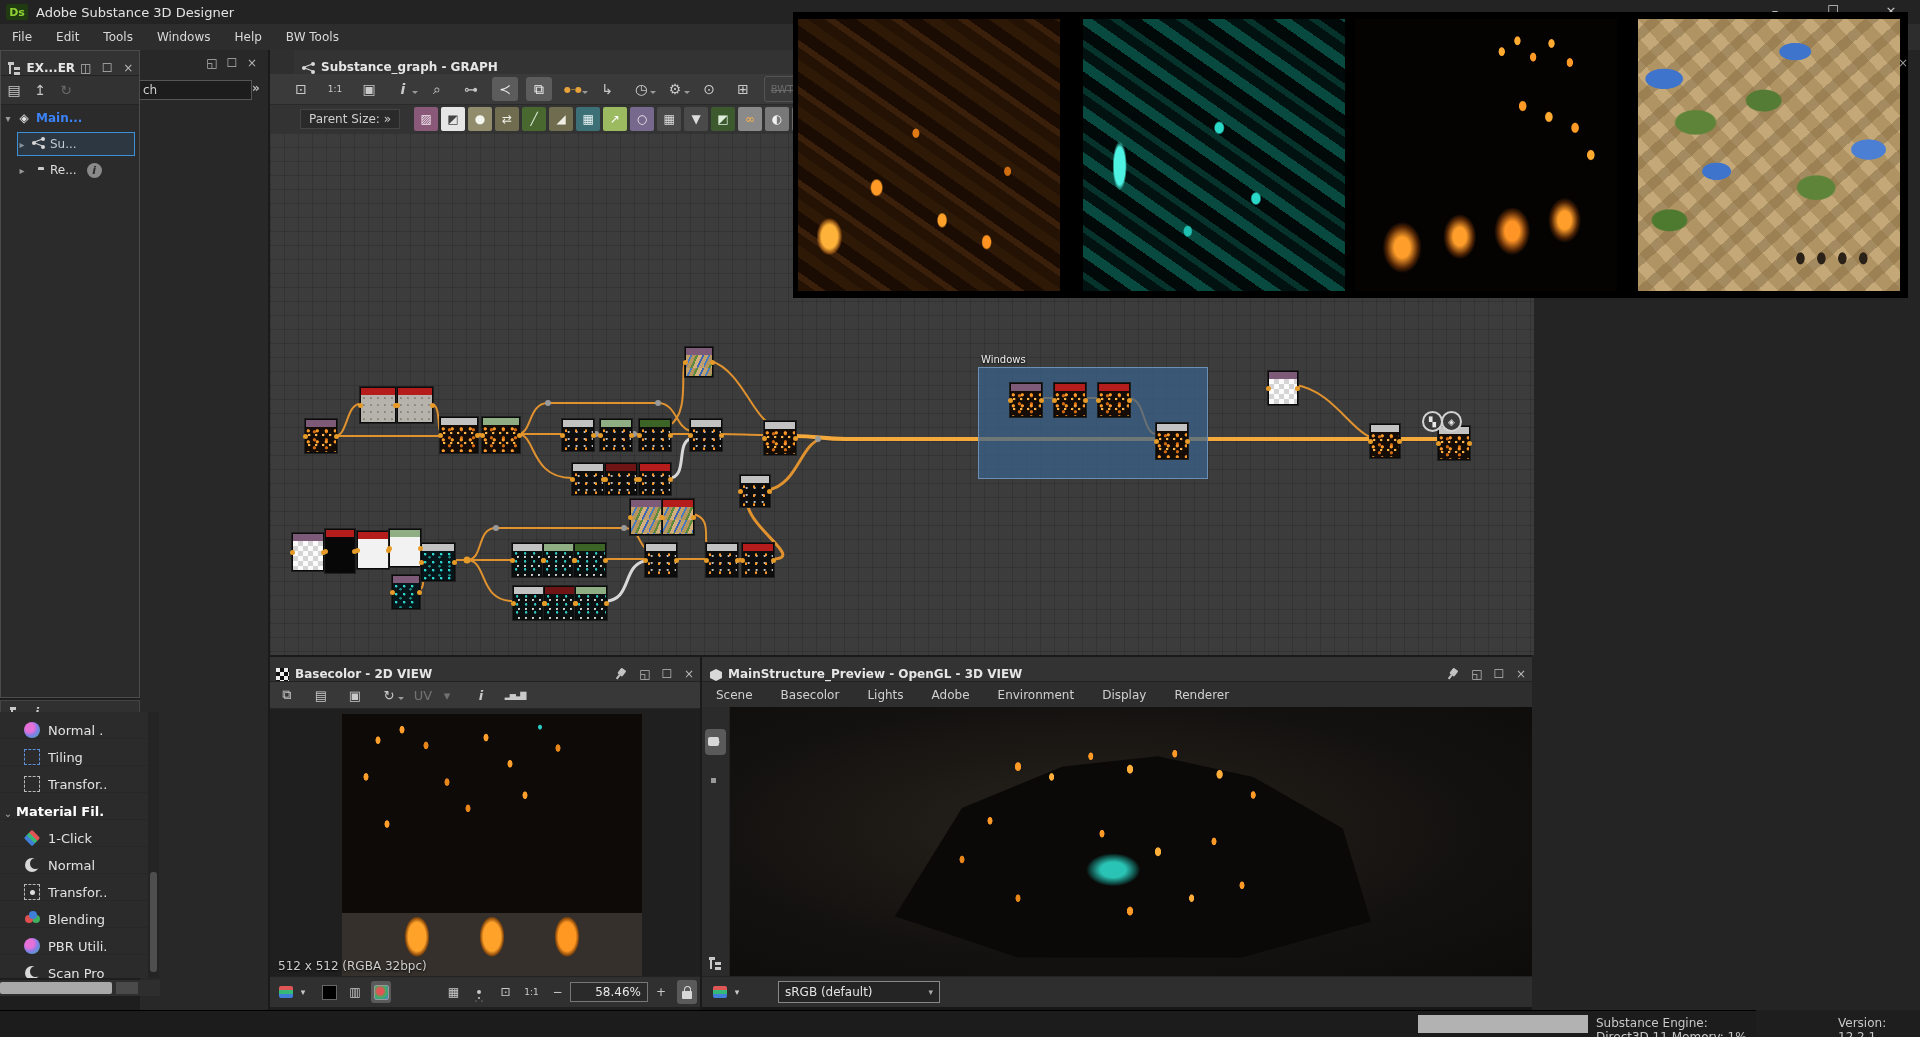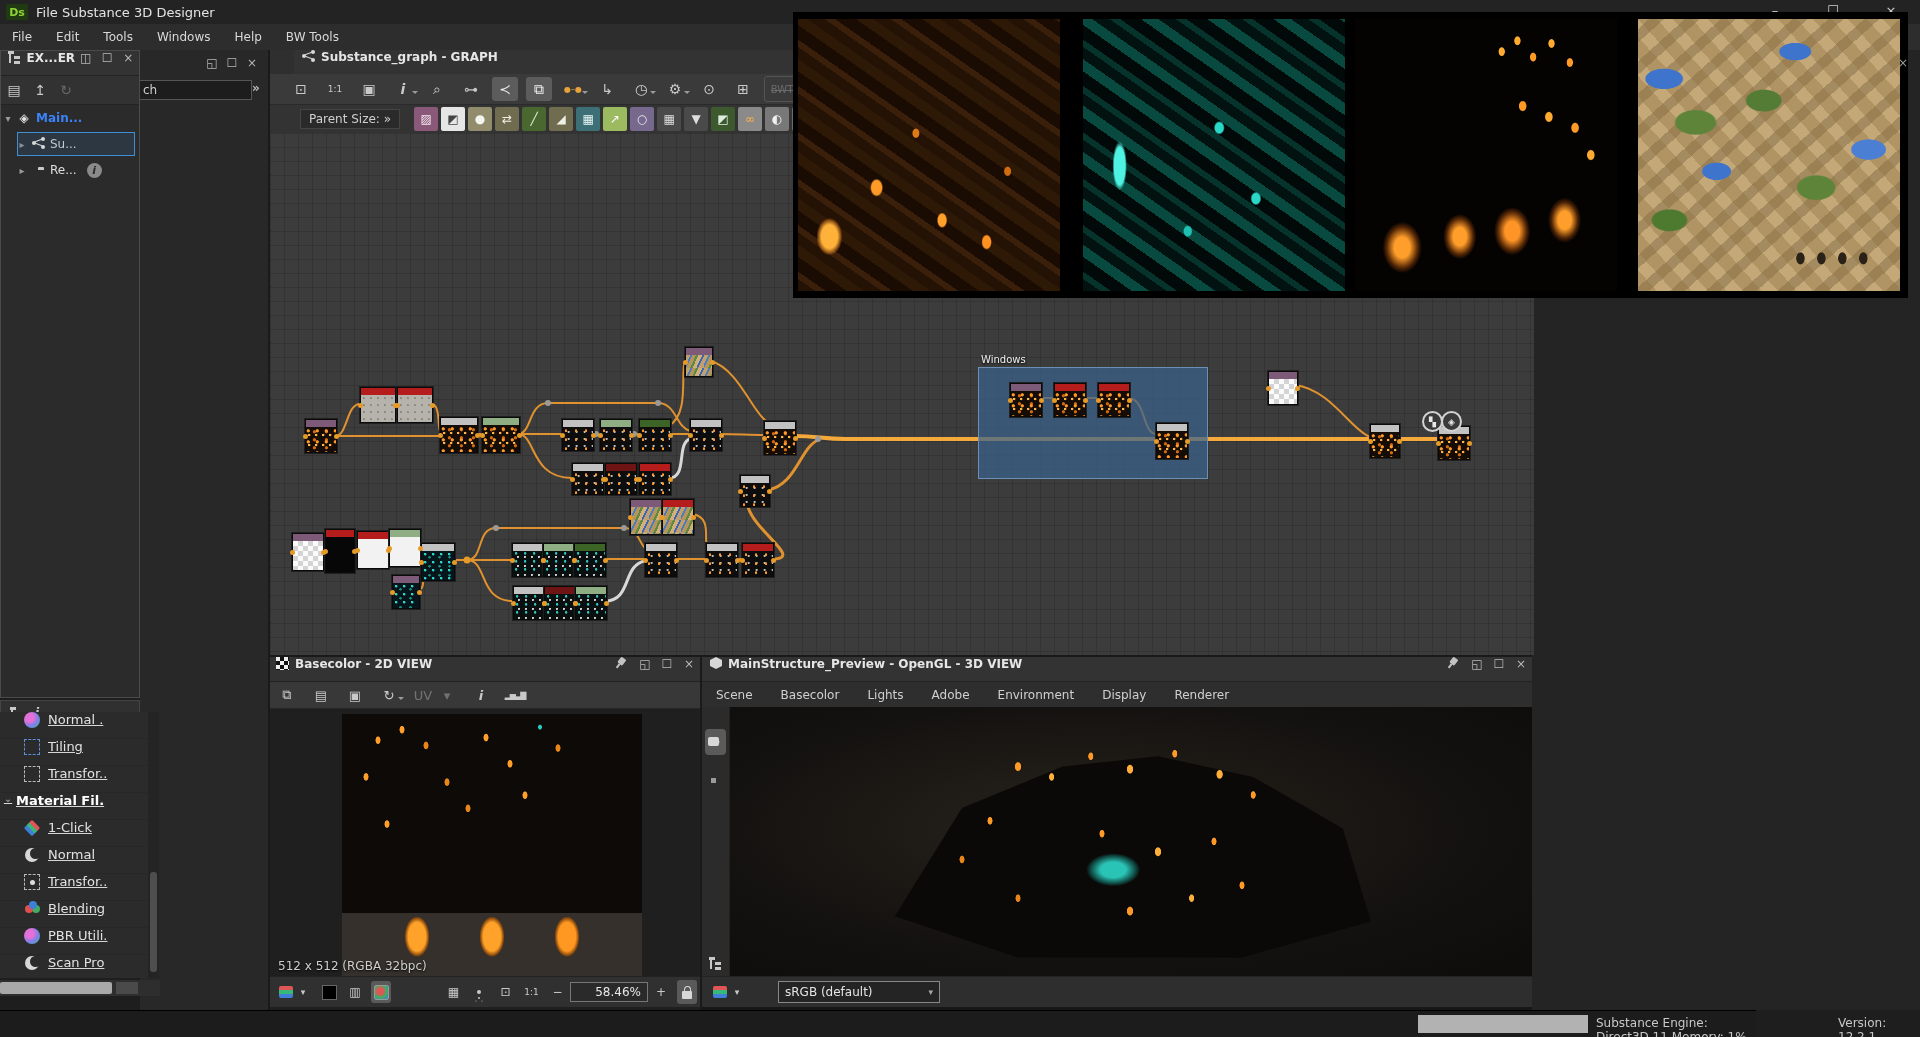--- a/index.html
+++ b/index.html
@@ -10,21 +10,21 @@
   
   #titlebar{left:0;top:0;width:1920px;height:24px;background:#232323;display:flex;align-items:center;}
   #ds-logo{width:22px;height:16px;margin:0 8px 0 6px;background:#203a12;color:#8fd135;font-weight:bold;
            font-size:11px;display:flex;align-items:center;justify-content:center;border-radius:2px;}
   #win-title{color:#e3e3e3;font-size:13px;}
   #win-controls{position:absolute;right:0;top:0;height:24px;display:flex;}
   #win-controls span{width:58px;text-align:center;line-height:22px;color:#cfcfcf;font-size:13px;}
   #menubar{left:0;top:24px;width:1920px;height:26px;background:#2d2d2d;display:flex;align-items:center;border-bottom:1px solid #1a1a1a;}
   #menubar .mi{padding:0 12px;color:#d8d8d8;line-height:25px;}
   
-  .phead{background:#333;height:24px;display:flex;align-items:flex-start;border-bottom:1px solid #222;}
+  .phead{background:#333;height:24px;display:flex;align-items:flex-end;border-bottom:1px solid #222;}
   .phead .ttl{font-weight:bold;color:#e6e6e6;font-size:12px;margin-left:6px;white-space:nowrap;}
   .phead .sp{flex:1;}
   .phead .hic{width:22px;text-align:center;color:#b9b9b9;font-size:12px;}
   .pin-icon{display:inline-block;width:12px;height:13px;position:relative;transform:rotate(38deg);margin-right:8px;}
   .pin-icon::before{content:"";position:absolute;left:3px;top:0;width:6px;height:7px;background:#c3c3c3;border-radius:1px;}
   .pin-icon::after{content:"";position:absolute;left:5.4px;top:7px;width:1.6px;height:5px;background:#c3c3c3;}
   
   #libcol{left:140px;top:50px;width:128px;height:960px;background:#282828;border-right:2px solid #1a1a1a;}
   #libcol .hics{position:absolute;right:6px;top:6px;display:flex;}
   #libcol .hics span{width:20px;text-align:center;color:#b5b5b5;}
@@ -40,21 +40,21 @@
   .trow .nic{width:18px;text-align:center;font-size:12px;color:#e0e0e0;}
   .trow .lbl{margin-left:3px;color:#dedede;}
   .trow.root .lbl{font-weight:bold;color:#3b82f6;}
   .trow.sel .selbox{position:absolute;left:16px;right:4px;top:1px;bottom:1px;border:1px solid #3f8fd4;background:rgba(50,110,170,.18);}
   .info-badge{margin-left:10px;width:15px;height:15px;border-radius:50%;background:#8a8a8a;color:#2b2b2b;
               font-style:italic;font-weight:bold;font-size:11px;display:flex;align-items:center;justify-content:center;}
   
   #libhdr{left:0;top:700px;width:140px;height:26px;background:#303030;border:1px solid #454545;box-sizing:border-box;display:flex;align-items:center;}
   #libhdr span{margin-left:12px;color:#cfcfcf;font-style:italic;font-weight:bold;}
   #liblist{left:0;top:712px;width:148px;height:266px;background:#2b2b2b;overflow:hidden;}
-  .lrow{height:26px;display:flex;align-items:flex-start;border-bottom:1px solid #272727;text-decoration:underline;}
+  .lrow{height:26px;display:flex;align-items:flex-end;border-bottom:1px solid #272727;}
   .lrow .exp{width:16px;color:#aaa;font-size:10px;text-align:center;}
   .lrow .ic{width:16px;height:16px;margin-left:8px;margin-right:8px;flex:none;display:flex;align-items:center;justify-content:center;font-size:12px;color:#ddd;}
   .lrow .lb{color:#e2e2e2;font-size:13px;white-space:nowrap;}
   .lrow.bold .lb{font-weight:bold;color:#fff;}
   .ic.sphere{border-radius:50%;background:radial-gradient(circle at 35% 35%, #e470d8 0 30%, #7f7fe8 55%, #35b8a0 100%);}
   .ic.tiling{box-sizing:border-box;border:1.5px dashed #5f8fd8;}
   .ic.transform{box-sizing:border-box;border:1.5px dashed #b9b9b9;}
   .ic.transform2{box-sizing:border-box;border:1.5px dashed #b9b9b9;position:relative;}
   .ic.transform2::after{content:"";position:absolute;left:4.5px;top:4.5px;width:5px;height:5px;border-radius:50%;background:#ddd;}
   .ic.stack{background:linear-gradient(#e05555 0 33%, #35b878 33% 66%, #3f7fd8 66% 100%);transform:rotate(45deg) scale(.72);border-radius:2px;}
@@ -252,21 +252,21 @@
   .share-svg::after{bottom:3.4px;transform:rotate(20deg);}
   .cube-ico{width:12px;height:12px;background:#d8d8d8;clip-path:polygon(50% 0,100% 25%,100% 75%,50% 100%,0 75%,0 25%);position:relative;}
 </style>
 </head>
 <body>
 
 <div id="app">
 
   <div id="titlebar" class="abs">
     <div id="ds-logo">Ds</div>
-    <div id="win-title">File Substance 3D Designer</div>
+    <div id="win-title">Adobe Substance 3D Designer</div>
     <div id="win-controls">
       <span>–</span>
       <span>☐</span>
       <span>×</span>
     </div>
   </div>
 
   <div id="menubar" class="abs">
       <span class="mi">File</span>
       <span class="mi">Edit</span>

